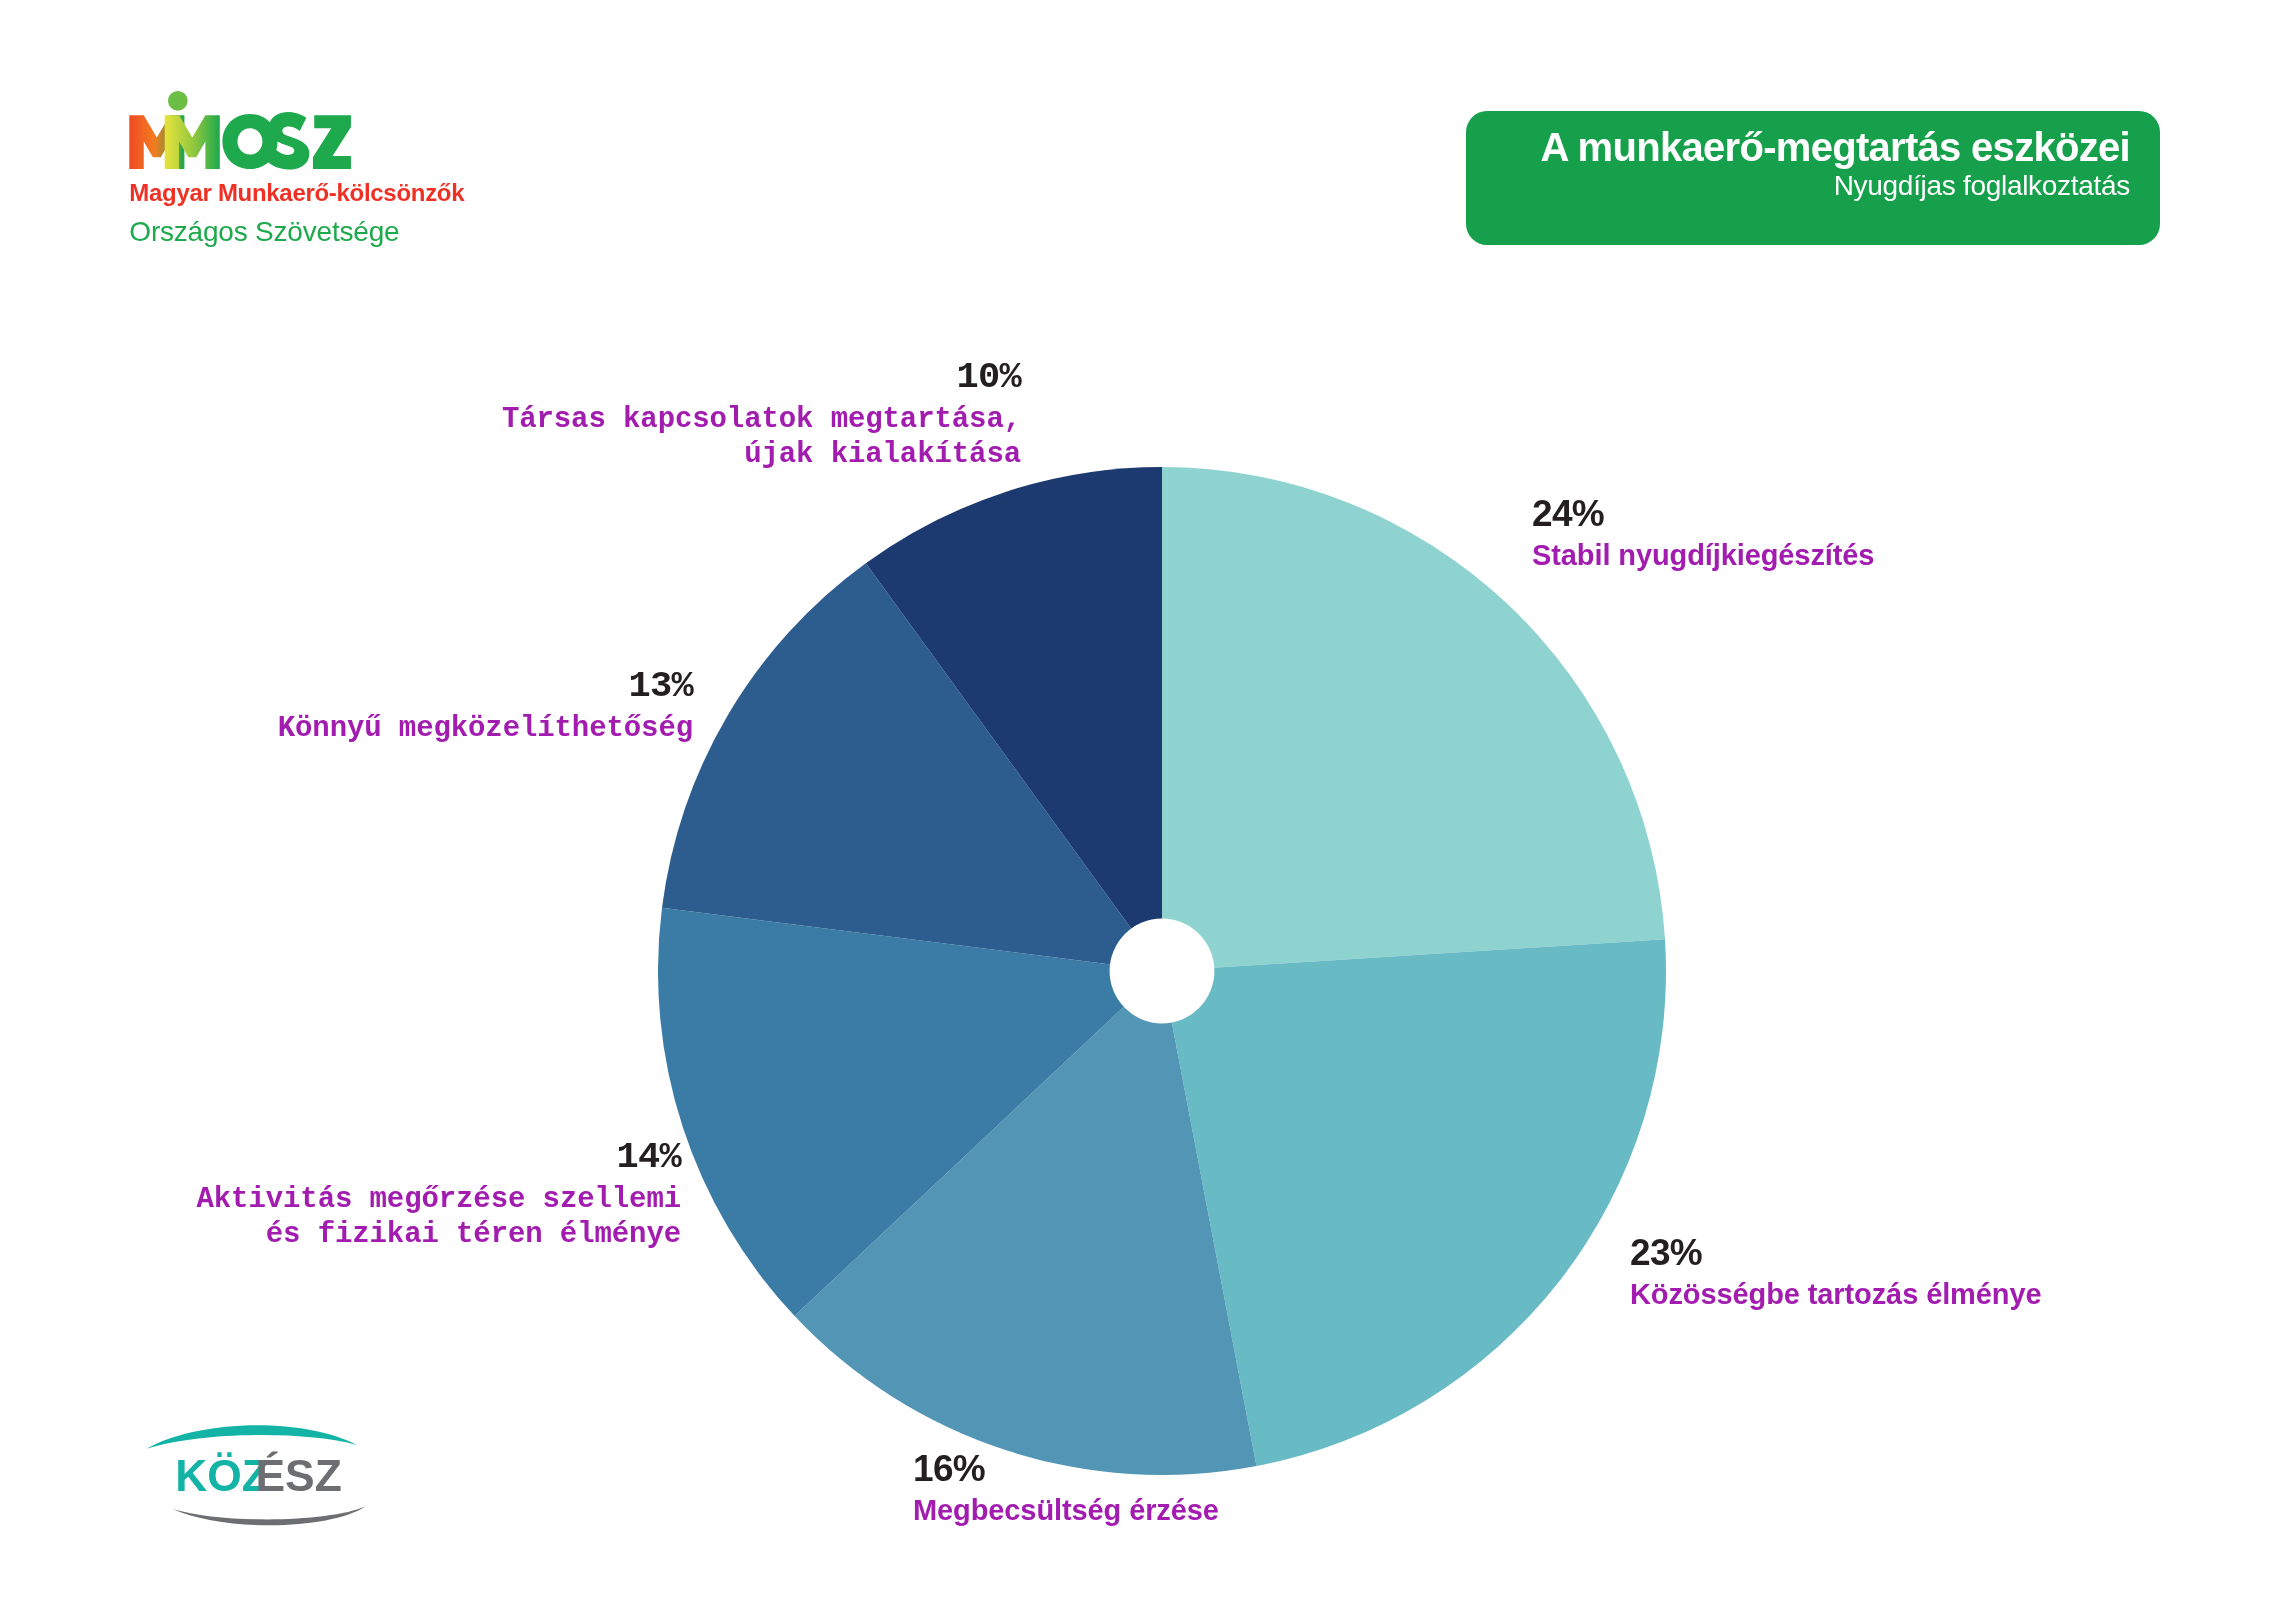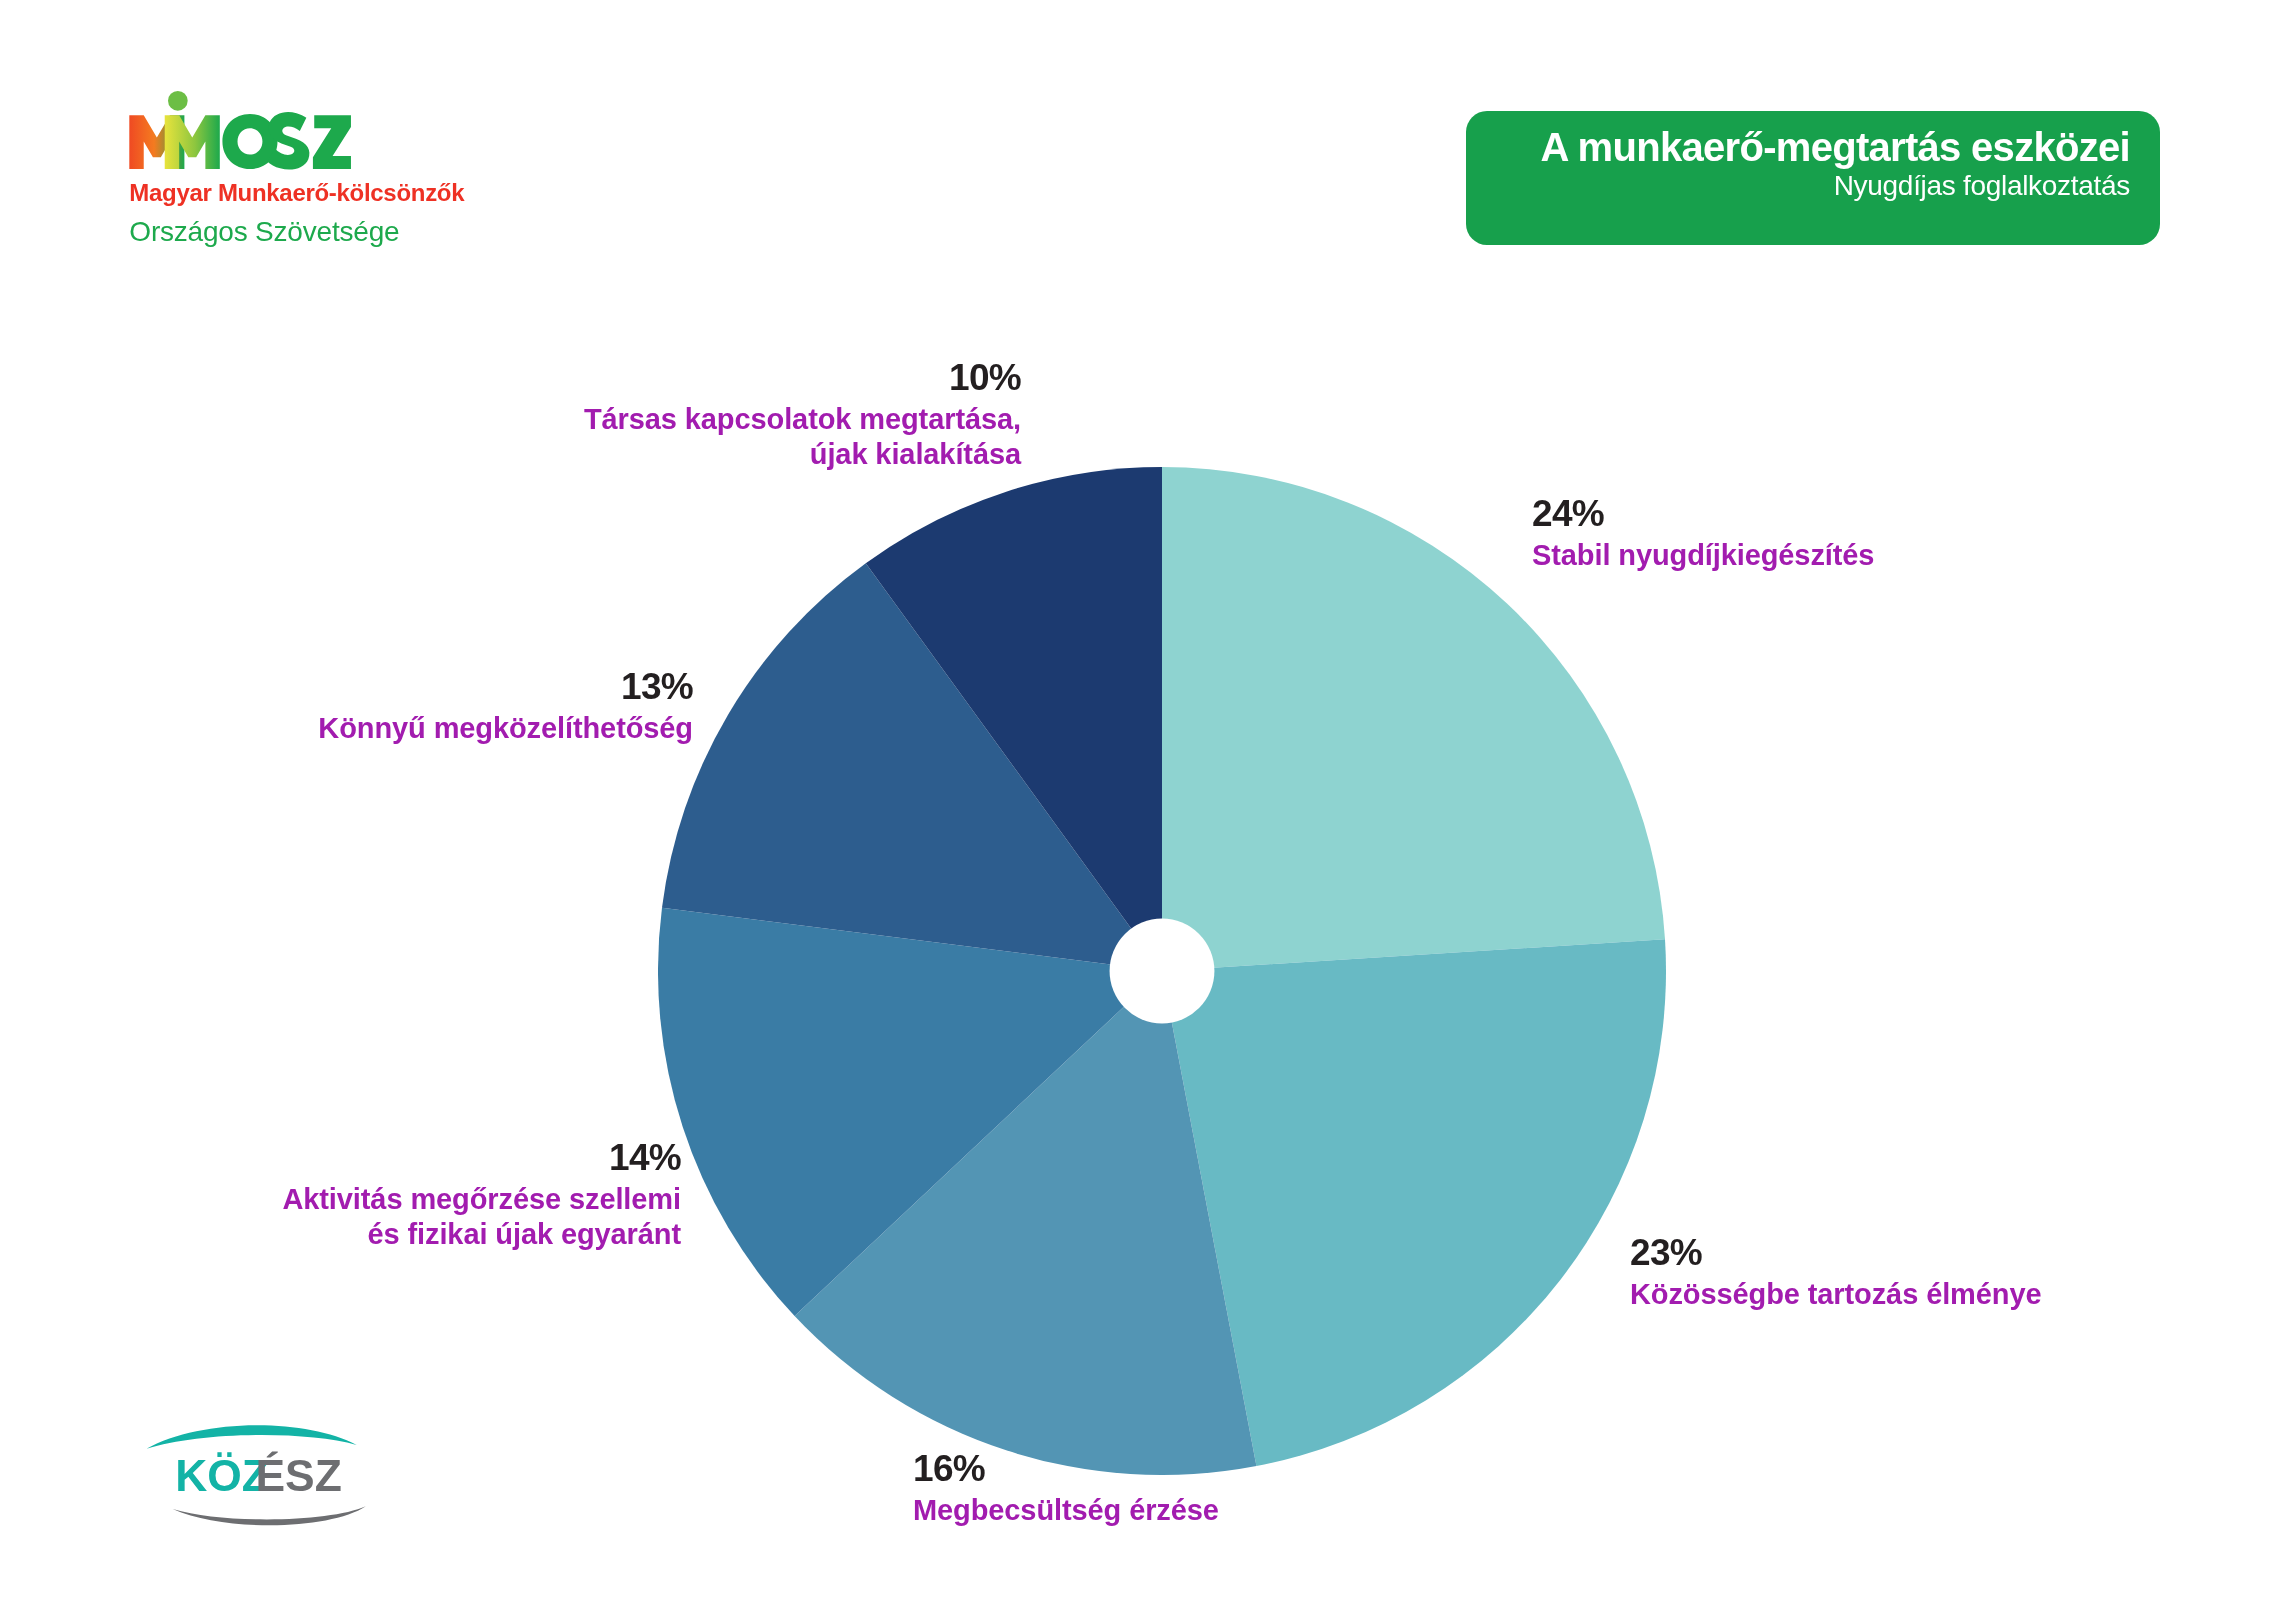--- a/index.html
+++ b/index.html
@@ -104,21 +104,21 @@
     letter-spacing: -0.7px;
   }
   .callout .desc {
     font-size: 29px;
     font-weight: 600;
     color: #a21caf;
     line-height: 1.22;
     letter-spacing: -0.1px;
     margin-top: 5.9px;
   }
-  .callout.align-right { text-align: right; }
+  .callout.align-right { text-align: right; font-family: Liberation Mono, monospace; }
   .callout.align-left  { text-align: left; }
 
   #callout-social       { left: 399px;  top: 359px;  width: 622px; }
   #callout-stability    { left: 1532px; top: 495px;  width: 589px; }
   #callout-access       { left: 137px;  top: 638px;  width: 556px; margin-top: 30px; }
   #callout-activity     { left: 92px;  top: 1139px; width: 589px; }
   #callout-community    { left: 1630px; top: 1234px; width: 589px; }
   #callout-esteem       { left: 913px; top: 1450px; width: 589px; }
 
   
@@ -202,21 +202,21 @@
   <div class="pct">13%</div>
   <div class="desc">
     <div>Könnyű megközelíthetőség</div>
   </div>
 </div>
 
 <div class="callout align-right" id="callout-activity">
   <div class="pct">14%</div>
   <div class="desc">
     <div>Aktivitás megőrzése szellemi</div>
-    <div>és fizikai újak egyaránt</div>
+    <div>és fizikai téren élménye</div>
   </div>
 </div>
 
 <div class="callout align-left" id="callout-community">
   <div class="pct">23%</div>
   <div class="desc">
     <div>Közösségbe tartozás élménye</div>
   </div>
 </div>
 

